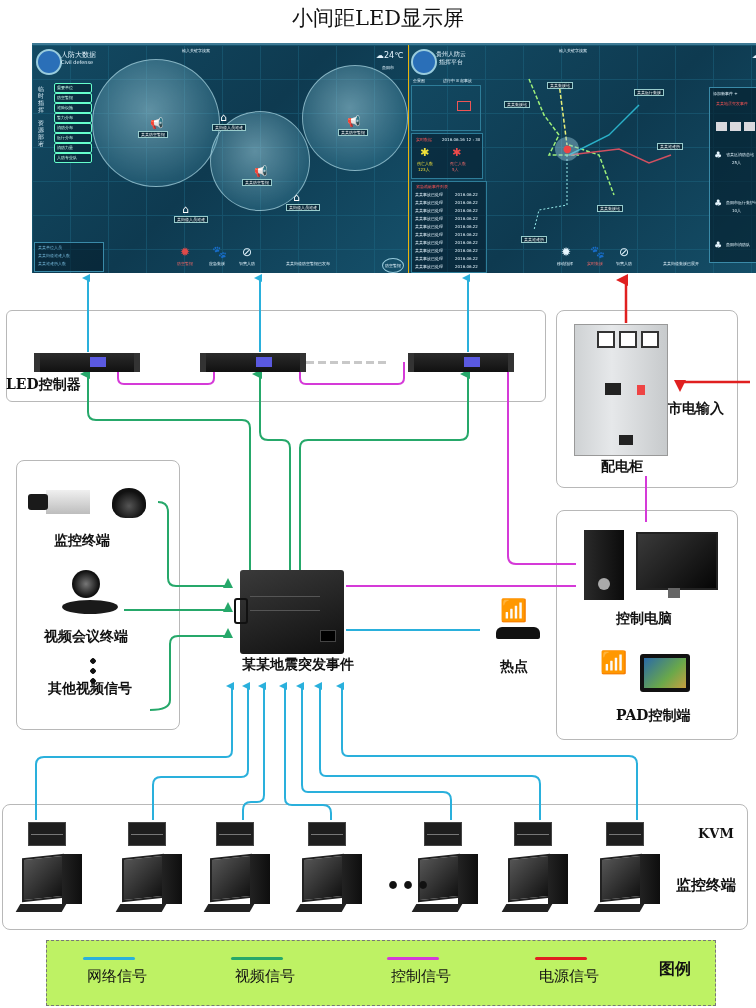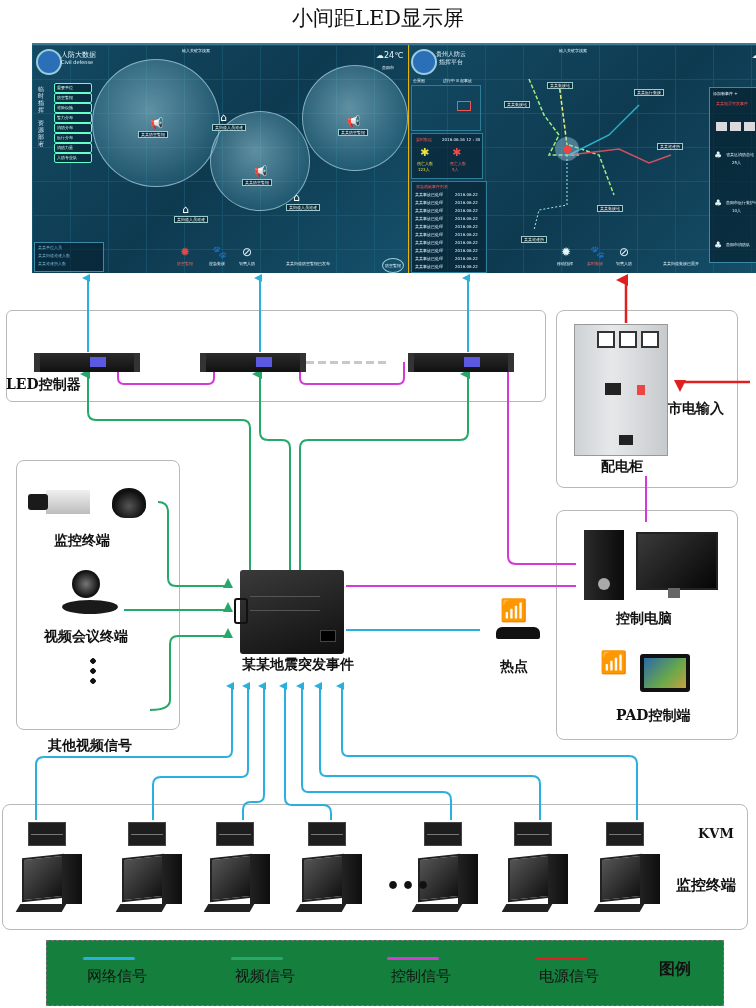--- a/index.html
+++ b/index.html
@@ -18,21 +18,21 @@
   .lbl{position:absolute;font-size:14px;font-weight:bold;color:#111;white-space:nowrap;}
   .dev1u{position:absolute;width:106px;height:19px;background:linear-gradient(#2b2b2b,#111);border-radius:2px;}
   .dev1u .scr{position:absolute;left:56px;top:4px;width:16px;height:10px;background:#5a59e0;}
   .dev1u .ear{position:absolute;top:0;width:6px;height:19px;background:#333;}
   .kvm{position:absolute;width:36px;height:22px;background:#1e1e1e;border:1px solid #444;}
   .kvm:after{content:"";position:absolute;left:2px;right:2px;top:11px;height:1px;background:#777;}
   .pc{position:absolute;width:66px;height:70px;}
   .pc .mon{position:absolute;left:4px;top:4px;width:38px;height:40px;background:linear-gradient(135deg,#555,#111);transform:skewY(-6deg);border:2px solid #222;}
   .pc .tower{position:absolute;left:44px;top:2px;width:20px;height:50px;background:linear-gradient(90deg,#222,#0e0e0e);}
   .pc .kb{position:absolute;left:0;top:52px;width:46px;height:8px;background:#222;transform:skewX(-30deg);}
-  .legend-box{position:absolute;left:46px;top:940px;width:668px;height:64px;border:1px dashed #777;background:#15803d;padding-left:8px;}
+  .legend-box{position:absolute;left:46px;top:940px;width:668px;height:64px;border:1px dashed #777;background:#bef264;}
   .leg-item{position:absolute;top:26px;font-size:15px;color:#111;white-space:nowrap;}
   .leg-line{position:absolute;top:16px;width:52px;height:3px;border-radius:2px;}
 </style>
 </head>
 <body>
 
 <div class="abs title">小间距LED显示屏</div>
 
 <div class="abs led">
 
@@ -276,21 +276,21 @@
   <div class="abs" style="left:0;top:4px;width:20px;height:16px;background:#1a1a1a;border-radius:3px;"></div>
 </div>
 <div class="abs" style="left:112px;top:488px;width:34px;height:30px;border-radius:50% 50% 40% 40%;background:radial-gradient(circle at 50% 60%,#555,#111 60%);"></div>
 <div class="lbl" style="left:54px;top:532px;">监控终端</div>
 <div class="abs" style="left:62px;top:570px;width:56px;height:46px;">
   <div class="abs" style="left:10px;top:0;width:28px;height:28px;border-radius:50%;background:radial-gradient(circle,#777,#111 65%);"></div>
   <div class="abs" style="left:0;top:30px;width:56px;height:14px;border-radius:50%;background:#1a1a1a;"></div>
 </div>
 <div class="lbl" style="left:44px;top:628px;text-align:center;">视频会议终端</div>
 <div class="abs" style="left:90px;top:656px;width:6px;height:32px;background:radial-gradient(circle,#111 2.5px,transparent 3px) 0 0/6px 10px repeat-y;"></div>
-<div class="lbl" style="left:48px;top:737px;">其他视频信号</div>
+<div class="lbl" style="left:48px;top:680px;">其他视频信号</div>
 
 <div class="abs" style="left:240px;top:570px;width:104px;height:84px;background:linear-gradient(160deg,#3a3a3a,#0f0f0f);border-radius:3px;">
   <div class="abs" style="left:-6px;top:28px;width:10px;height:22px;border:2px solid #111;border-radius:3px;"></div>
   <div class="abs" style="left:10px;top:26px;width:70px;height:1px;background:#555;"></div>
   <div class="abs" style="left:10px;top:40px;width:70px;height:1px;background:#555;"></div>
   <div class="abs" style="left:80px;top:60px;width:14px;height:10px;background:#000;border:1px solid #444;"></div>
 </div>
 <div class="lbl" style="left:242px;top:656px;">某某地震突发事件</div>
 
 <div class="abs" style="left:500px;top:600px;font-size:22px;color:#1f8fd6;line-height:22px;">📶</div>

